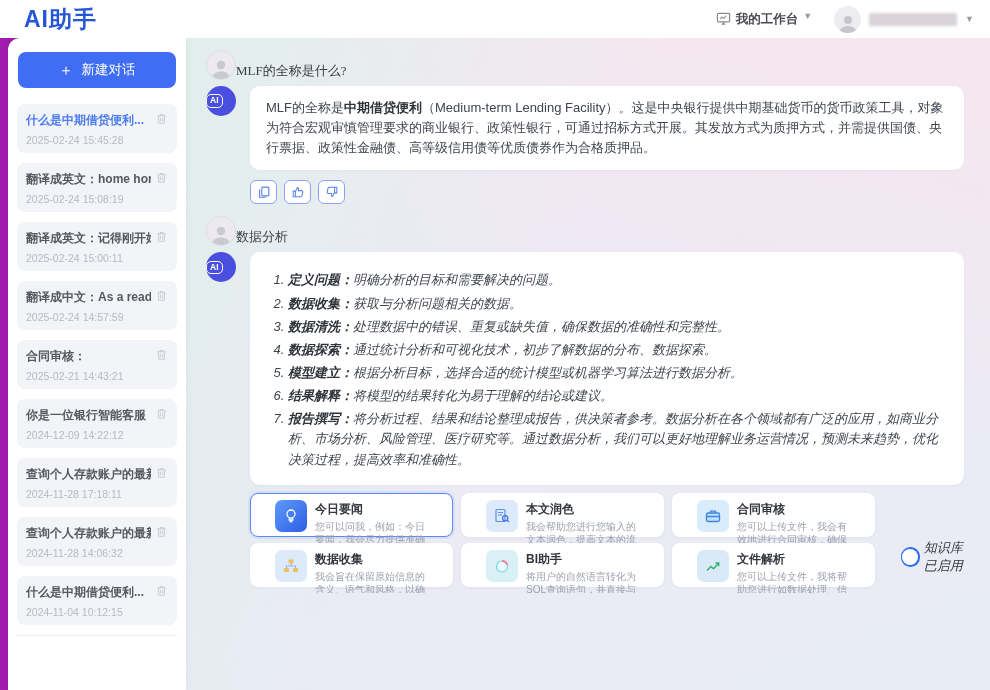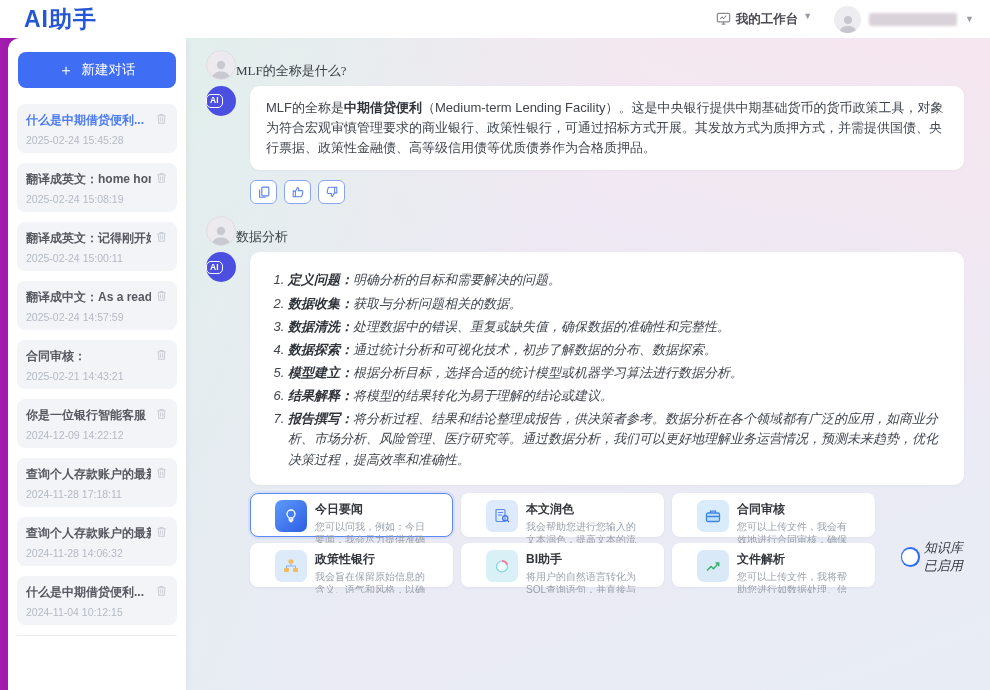--- a/index.html
+++ b/index.html
@@ -315,21 +315,21 @@
         <div class="card">
           <div class="card-icon ci-translate">
             <svg width="18" height="18" viewBox="0 0 18 18" fill="none">
                 <rect x="6.5" y="2.5" width="5" height="4" rx="1" fill="#edbd62"></rect>
                 <rect x="2" y="11" width="5" height="4" rx="1" fill="#edbd62"></rect>
                 <rect x="11" y="11" width="5" height="4" rx="1" fill="#edbd62"></rect>
                 <path d="M9 6.5v2.5M4.5 11V9h9v2" stroke="#8fb4ef" stroke-width="1.1"></path>
               </svg>
           </div>
           <div class="card-body">
-              <div class="card-title">政策性银行</div>
+              <div class="card-title">数据收集</div>
             <div class="card-desc">我会旨在保留原始信息的含义、语气和风格，以确保翻译的准确性和自然流畅。</div>
             </div>
         </div>
 
         <div class="card">
           <div class="card-icon ci-bi">
             <svg width="18" height="18" viewBox="0 0 18 18" fill="none">
                 <circle cx="9" cy="9.5" r="5.5" fill="#eafcff" stroke="#7fd3e2" stroke-width="1.2"></circle>
                 <path d="M9 4a5.5 5.5 0 0 1 5.2 3.8" stroke="#ef7f9f" stroke-width="2"></path>
               </svg>

